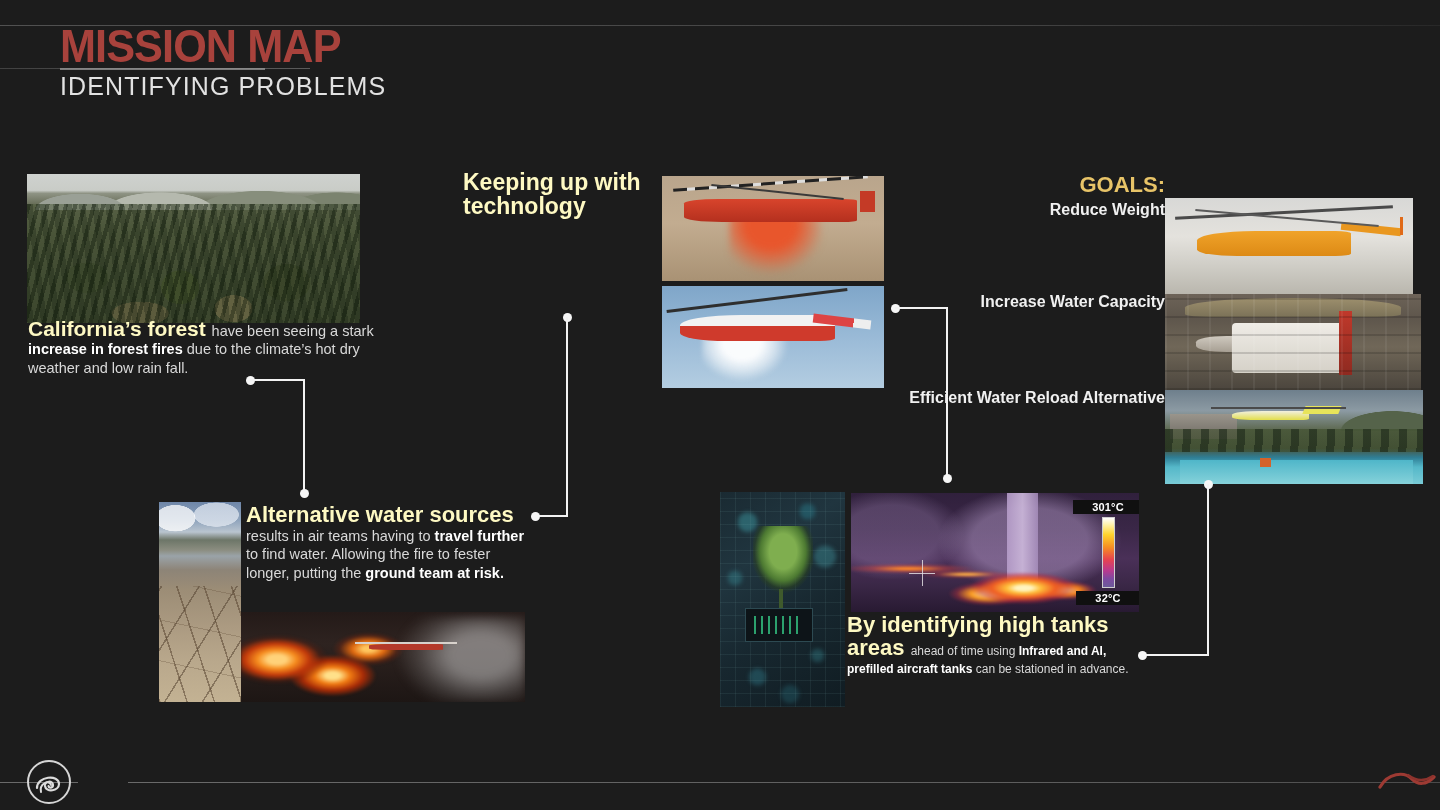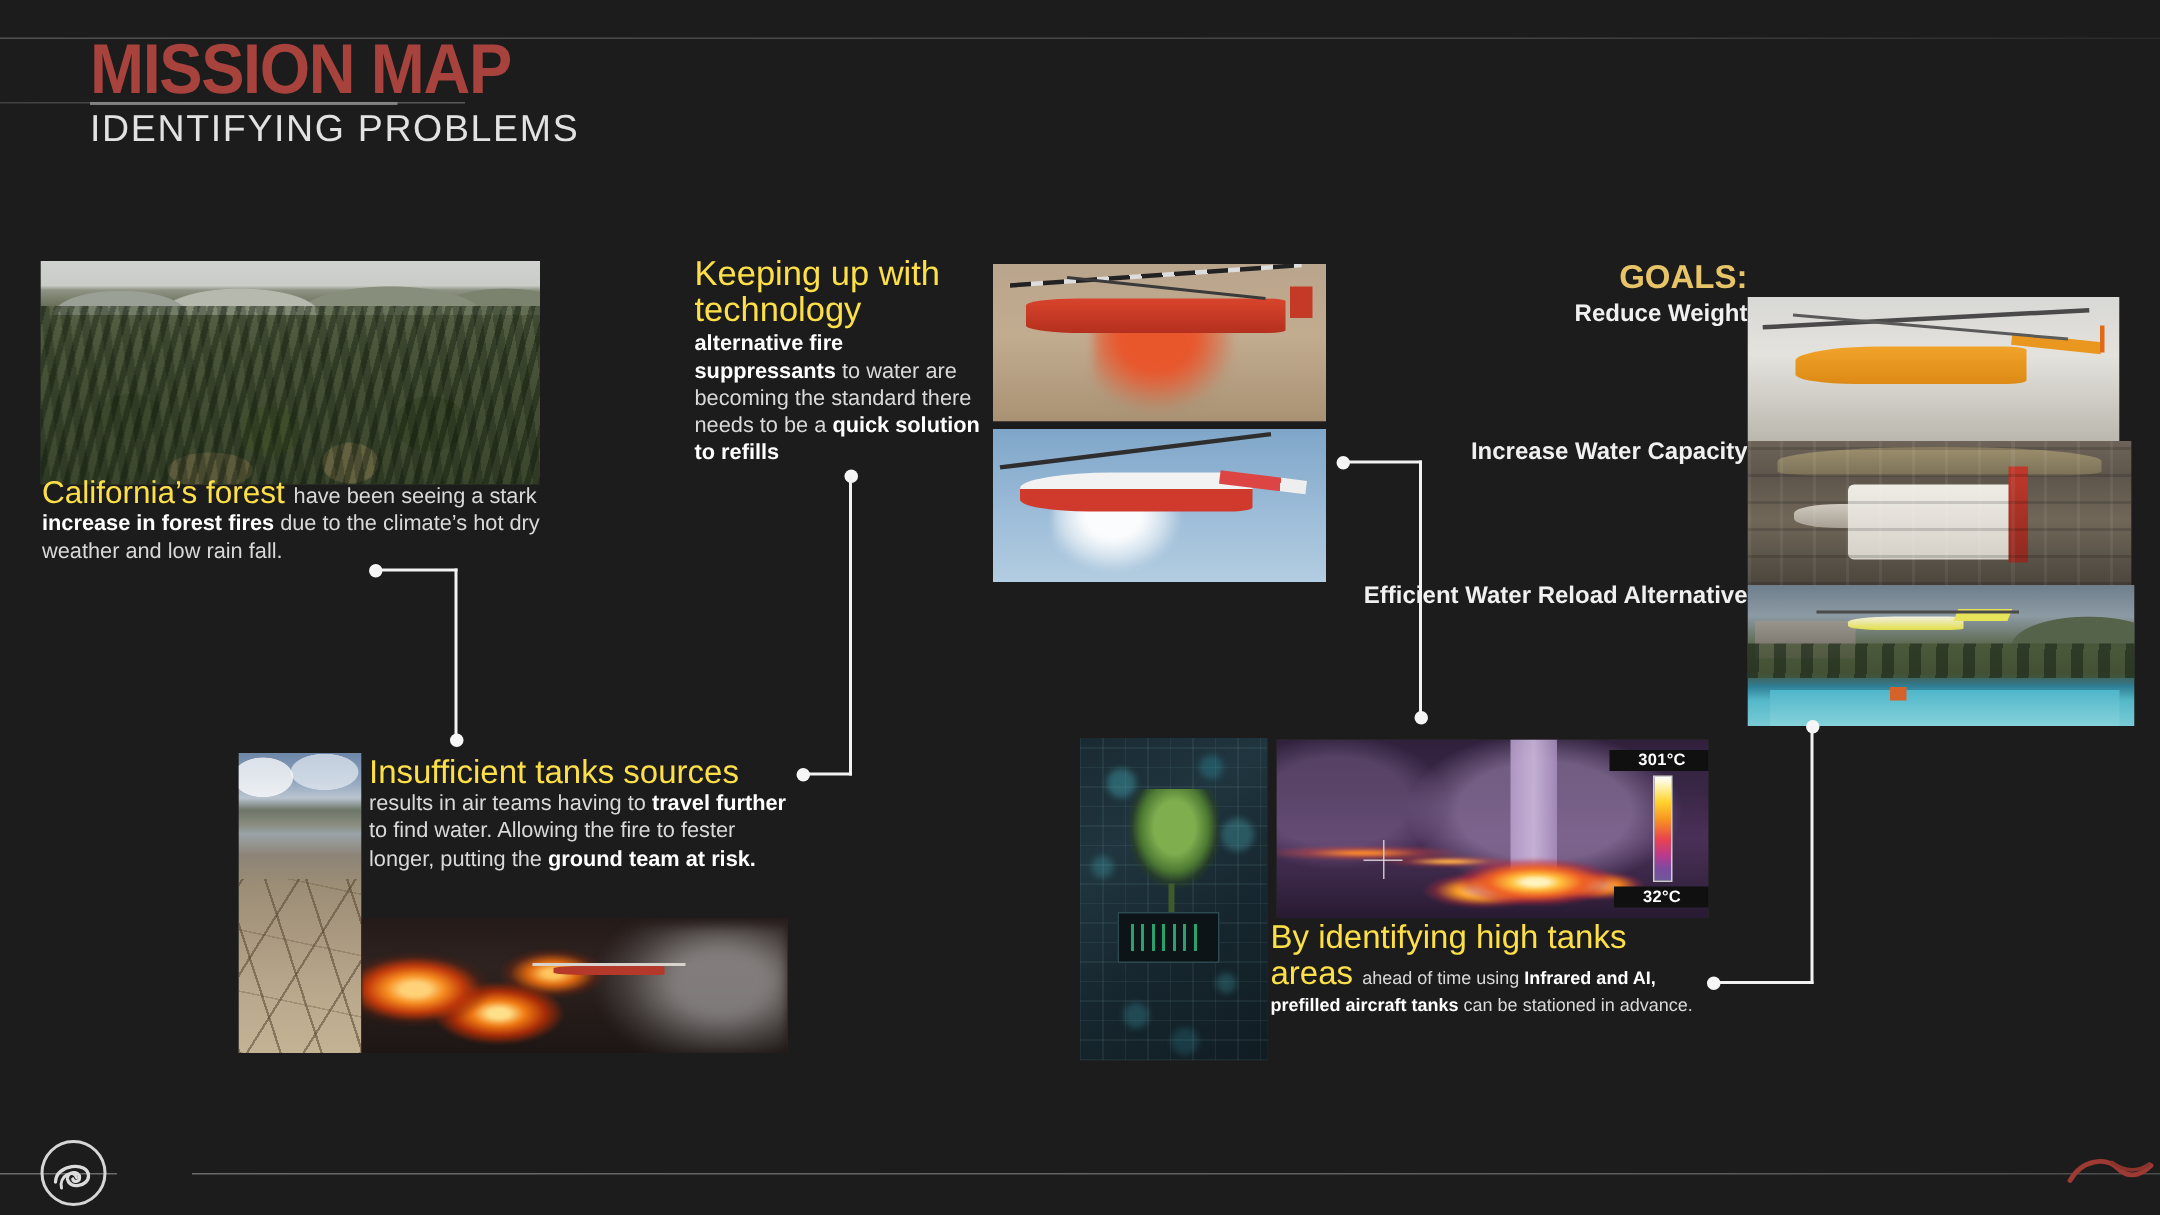--- a/index.html
+++ b/index.html
@@ -361,22 +361,22 @@
     border:1px solid #cfcfcf;
     background:linear-gradient(to bottom,
       #ffffff 0%, #fff1a8 10%, #ffd32e 24%,
       #f79022 42%, #e8434f 60%, #b93a8e 76%,
       #7e4aa0 88%, #6d5a9a 100%);
   }
 
   
   .tb { position:absolute; }
   .head-gold {
-    color:#fde047;
-    font-weight:normal;
+    color:#fef9c3;
+    font-weight:bold;
     line-height:1.05;
   }
   .body-txt {
     color:#d9d9d9;
     line-height:1.26;
     font-weight:normal;
   }
   .body-txt b { color:#ffffff; font-weight:bold; }
 
   .blk-ca { left:28px; top:318px; width:350px; }
@@ -449,21 +449,20 @@
         <div class="trees"></div>
       </div>
   </div>
 
   <div class="tb blk-ca">
     <span class="head-gold">California’s forest </span><span class="body-txt">have been seeing a stark </span><b class="body-txt" style="color:#fff;font-weight:bold">increase in forest fires</b><span class="body-txt"> due to the climate’s hot dry weather and low rain fall.</span>
   </div>
 
   <div class="tb blk-tech">
     <span class="head-gold">Keeping up with technology</span>
-    <span class="body-txt"><b>alternative fire suppressants</b><span> to water are becoming the standard there needs to be a </span><b>quick solution to refills</b></span>
   </div>
 
   <div class="img heli-retardant" style="left:662px; top:176px; width:222px; height:105px;">
     <div class="inner">
       <div class="plume"></div>
       <div class="body"></div>
       <div class="tail"></div>
       <div class="rotor"></div>
       <div class="rotor2"></div>
     </div>
@@ -517,21 +516,21 @@
   </div>
 
   <div class="img drought" style="left:159px; top:502px; width:82px; height:200px;">
     <div class="inner">
         <div class="clouds"></div>
         <div class="cracks"></div>
       </div>
   </div>
 
   <div class="tb blk-ins">
-    <span class="head-gold">Insufficient tanks sources</span>
+    <span class="head-gold">Alternative water sources</span>
     <span class="body-txt"><span>results in air teams having to </span><b>travel further</b><span> to find water. Allowing the fire to fester longer,  putting the </span><b>ground team at risk.</b></span>
   </div>
 
   <div class="img nightfire" style="left:241px; top:612px; width:284px; height:90px;">
     <div class="inner">
       <div class="blaze"></div>
         <div class="smoke"></div>
       <div class="heli"></div>
         <div class="heli-rotor"></div>
     </div>

